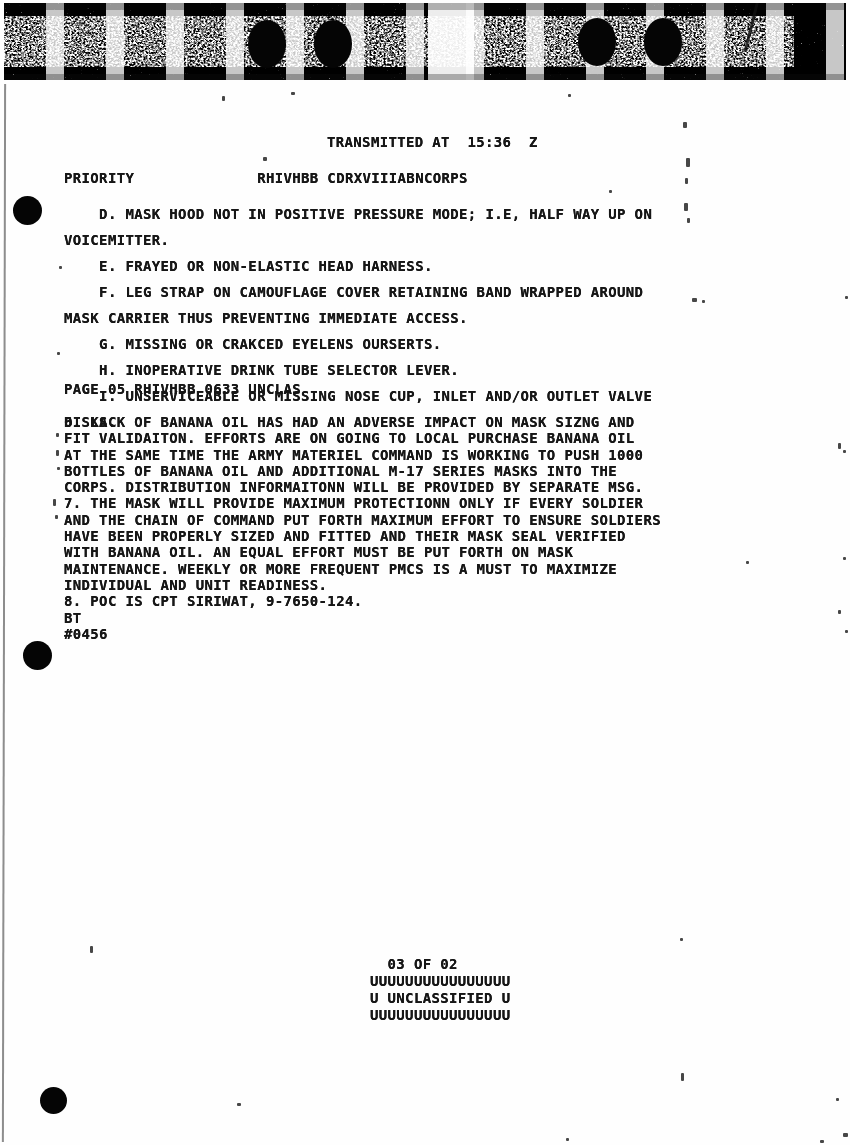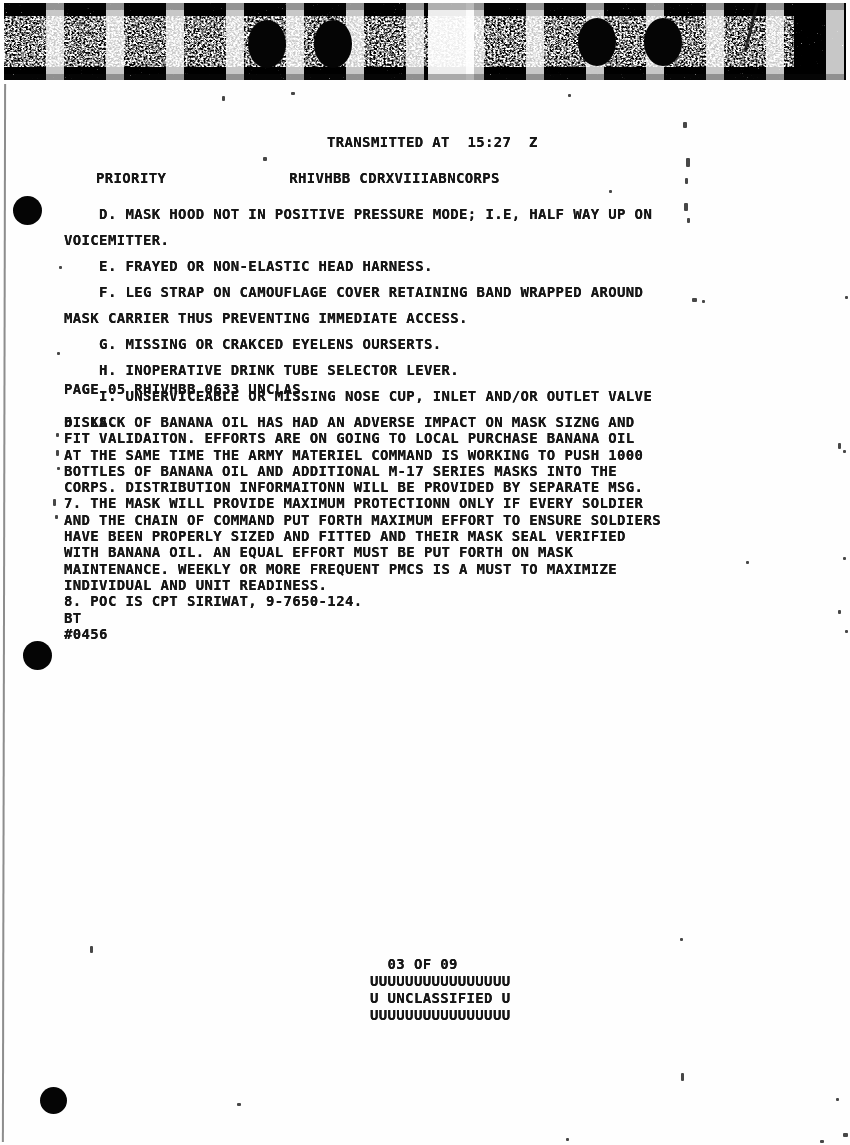--- a/index.html
+++ b/index.html
@@ -28,21 +28,21 @@
   .speck{position:absolute;background:#191919;border-radius:1px;}
   
   .t{
     position:absolute;white-space:pre;
     font-family:"DejaVu Sans Mono", monospace;
     font-weight:700;font-size:14px;letter-spacing:.35px;
     color:var(--ink,#161616);
     text-shadow:0 0 .5px currentColor;
   }
   .t-transmitted{left:327px;top:134px;line-height:16px;}
-  .t-priority{left:64px;top:170px;line-height:16px;margin-left:32px;}
+  .t-priority{left:64px;top:170px;line-height:16px;}
   .t-deflist{left:64px;top:201px;line-height:26px;}
   .t-pageheader{left:64px;top:381px;line-height:16px;}
   .t-body{left:64px;top:414px;line-height:16.3px;}
   .t-footer{left:370px;top:956px;line-height:17px;}
 </style>
 </head>
 <body style="--ink: #161616; --paper: #fefefe;">
 
 <div class="page">
 
@@ -73,21 +73,21 @@
     <div class="punch" style="left:574px;top:15px;width:38px;height:48px;"></div>
     <div class="punch" style="left:640px;top:15px;width:38px;height:48px;"></div>
   </div>
 
   <div class="punch" style="left:13px;top:196px;width:29px;height:29px;"></div>
   <div class="punch" style="left:23px;top:641px;width:29px;height:29px;"></div>
   <div class="punch" style="left:40px;top:1087px;width:27px;height:27px;"></div>
 
   <div class="edge-line"></div>
 
-  <div class="t t-transmitted">TRANSMITTED AT  15:27  Z</div>
+  <div class="t t-transmitted">TRANSMITTED AT  15:36  Z</div>
   <div class="t t-priority">PRIORITY              RHIVHBB CDRXVIIIABNCORPS</div>
   <div class="t t-deflist">    D. MASK HOOD NOT IN POSITIVE PRESSURE MODE; I.E, HALF WAY UP ON
 VOICEMITTER.
     E. FRAYED OR NON-ELASTIC HEAD HARNESS.
     F. LEG STRAP ON CAMOUFLAGE COVER RETAINING BAND WRAPPED AROUND
 MASK CARRIER THUS PREVENTING IMMEDIATE ACCESS.
     G. MISSING OR CRAKCED EYELENS OURSERTS.
     H. INOPERATIVE DRINK TUBE SELECTOR LEVER.
     I. UNSERVICEABLE OR MISSING NOSE CUP, INLET AND/OR OUTLET VALVE
 DISKS.</div>
@@ -99,21 +99,21 @@
 CORPS. DISTRIBUTION INFORMAITONN WILL BE PROVIDED BY SEPARATE MSG.
 7. THE MASK WILL PROVIDE MAXIMUM PROTECTIONN ONLY IF EVERY SOLDIER
 AND THE CHAIN OF COMMAND PUT FORTH MAXIMUM EFFORT TO ENSURE SOLDIERS
 HAVE BEEN PROPERLY SIZED AND FITTED AND THEIR MASK SEAL VERIFIED
 WITH BANANA OIL. AN EQUAL EFFORT MUST BE PUT FORTH ON MASK
 MAINTENANCE. WEEKLY OR MORE FREQUENT PMCS IS A MUST TO MAXIMIZE
 INDIVIDUAL AND UNIT READINESS.
 8. POC IS CPT SIRIWAT, 9-7650-124.
 BT
 #0456</div>
-  <div class="t t-footer">  03 OF 09
+  <div class="t t-footer">  03 OF 02
 UUUUUUUUUUUUUUUU
 U UNCLASSIFIED U
 UUUUUUUUUUUUUUUU</div>
 
   <div id="specks">
       <div class="speck" style="left: 222px; top: 96px; width: 3px; height: 5px; opacity: 0.8;"></div>
       <div class="speck" style="left: 291px; top: 92px; width: 4px; height: 3px; opacity: 0.8;"></div>
       <div class="speck" style="left: 568px; top: 94px; width: 3px; height: 3px; opacity: 0.8;"></div>
       <div class="speck" style="left: 263px; top: 157px; width: 4px; height: 4px; opacity: 0.8;"></div>
       <div class="speck" style="left: 683px; top: 122px; width: 4px; height: 6px; opacity: 0.8;"></div>

